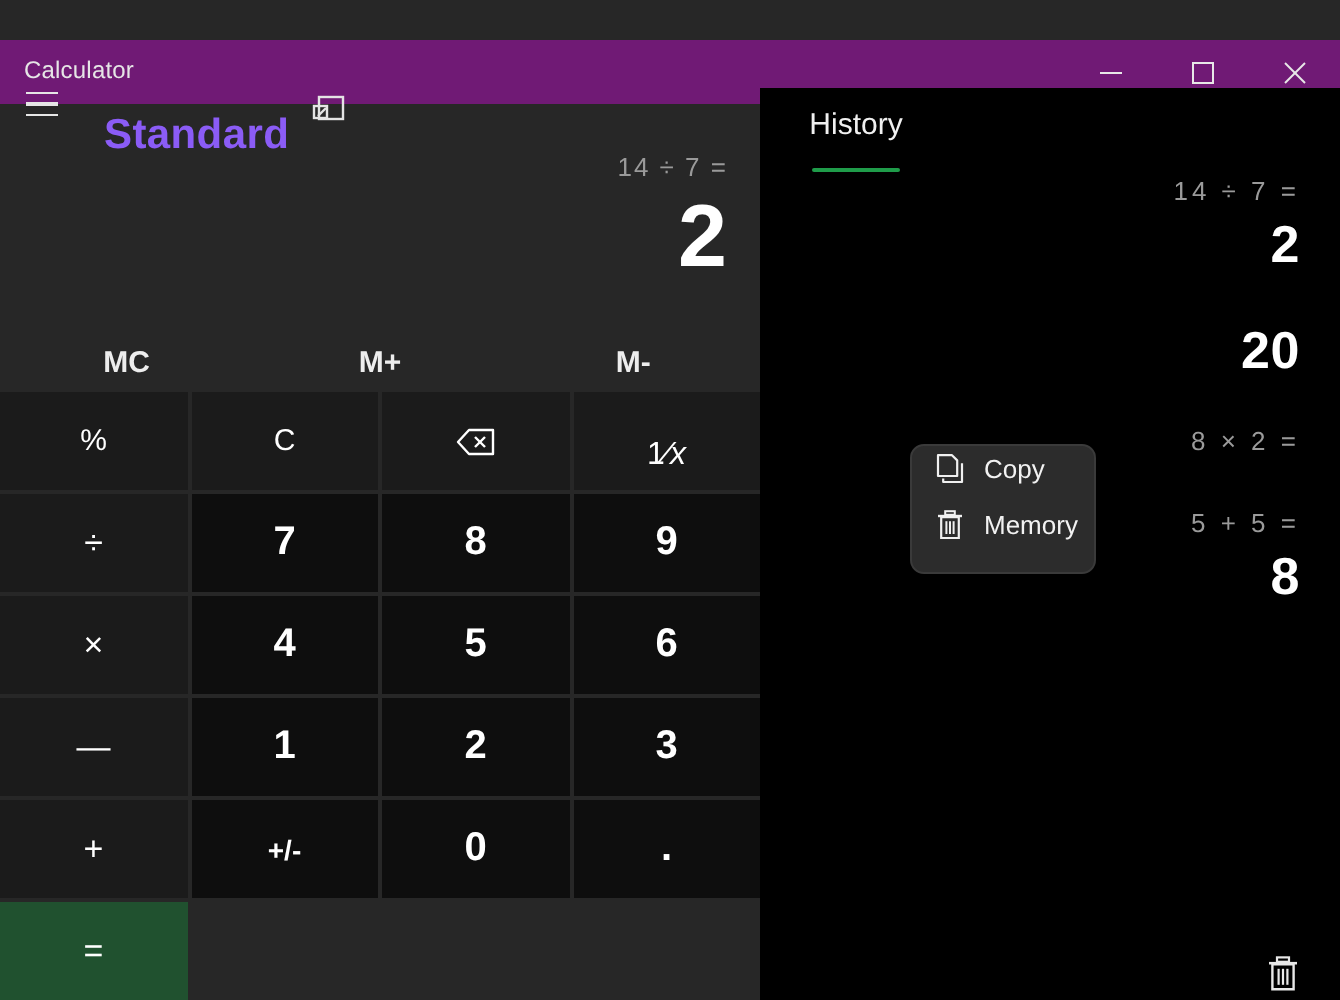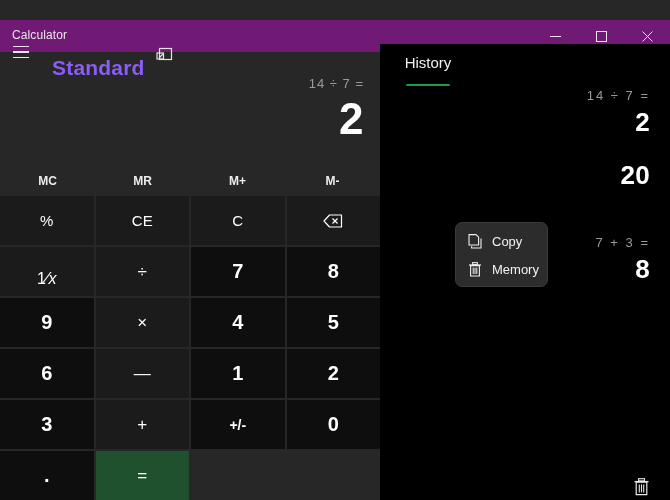--- a/index.html
+++ b/index.html
@@ -62,21 +62,21 @@
     font-size: 44px; font-weight: 600; color: #ffffff; letter-spacing: .5px;
   }
 
   
   #memrow {
     position: absolute; left: 0; top: 168px; width: 380px; height: 26px;
     display: flex;
   }
   .memcell {
     flex: 1 1 0; display: flex; align-items: center; justify-content: center;
-    font-size: 12px; font-weight: 600; color: #ededed;
+    font-size: 15px; font-weight: 600; color: #ededed;
   }
 
   
   #keypad {
     position: absolute; left: 0; top: 196px; width: 380px; height: 304px;
     display: grid;
     grid-template-columns: repeat(4, 1fr);
     grid-template-rows: repeat(6, 1fr);
     gap: 2px;
     background: #272727;
@@ -140,21 +140,21 @@
   #context-menu {
     position: absolute; left: 455px; top: 222px; width: 93px; height: 65px;
     background: #2c2c2c;
     border: 1px solid #3a3a3a;
     border-radius: 7px;
     box-shadow: 0 4px 14px rgba(0,0,0,.55);
     padding: 4px 0;
     z-index: 20;
   }
   .ctx-item {
-    display: flex; align-items: center; height: 28px; padding-left: 11px; gap: 10px;
+    display: flex; align-items: flex-start; height: 28px; padding-left: 11px; gap: 10px;
     color: #f2f2f2; font-size: 13px;
   }
   .ctx-icon { width: 15px; height: 15px; display:flex; align-items:center; justify-content:center; }
 </style>
 </head>
 <body>
 
 <div id="app">
 
   <div id="titlebar">
@@ -192,32 +192,28 @@
     </svg>
   </div>
 
   <div id="display">
     <div id="expression">14 ÷ 7 =</div>
     <div id="result">2</div>
   </div>
 
   <div id="memrow">
     <div class="memcell">MC</div>
-    <div class="memcell">MR</div>
     <div class="memcell">M+</div>
     <div class="memcell">M-</div>
   </div>
 
   <div id="keypad">
 
     <div class="key">
       <span>%</span>
-    </div>
-    <div class="key">
-      <span>CE</span>
     </div>
     <div class="key">
       <span>C</span>
     </div>
     <div class="key">
       <svg width="20" height="14" viewBox="0 0 20 14">
         <path d="M6.5 1 H18.5 V13 H6.5 L1 7 Z" fill="none" stroke="#ffffff" stroke-width="1.2" stroke-linejoin="round"></path>
         <line x1="9.5" y1="4.5" x2="14.5" y2="9.5" stroke="#ffffff" stroke-width="1.2"></line>
         <line x1="14.5" y1="4.5" x2="9.5" y2="9.5" stroke="#ffffff" stroke-width="1.2"></line>
       </svg>
@@ -294,23 +290,24 @@
 
     <div id="history-list">
       <div class="hist-item">
         <div class="hist-expr">14 ÷ 7 =</div>
         <div class="hist-result">2</div>
       </div>
       <div class="hist-item">
         <div class="hist-result">20</div>
       </div>
       <div class="hist-item">
+        <div class="hist-expr">8 × 2 =</div>
       </div>
       <div class="hist-item">
-        <div class="hist-expr">7 + 3 =</div>
+        <div class="hist-expr">5 + 5 =</div>
         <div class="hist-result">8</div>
       </div>
     </div>
 
     <div id="clear-history">
       <svg width="17" height="18" viewBox="0 0 17 18">
         <rect x="5.5" y="0.7" width="6" height="2.2" fill="none" stroke="#e8e8e8" stroke-width="1.1"></rect>
         <line x1="1.5" y1="3.6" x2="15.5" y2="3.6" stroke="#e8e8e8" stroke-width="1.3"></line>
         <path d="M3.2 4.2 H13.8 V16.6 H3.2 Z" fill="none" stroke="#e8e8e8" stroke-width="1.2"></path>
         <line x1="6.3" y1="6.4" x2="6.3" y2="14.4" stroke="#e8e8e8" stroke-width="1.1"></line>

